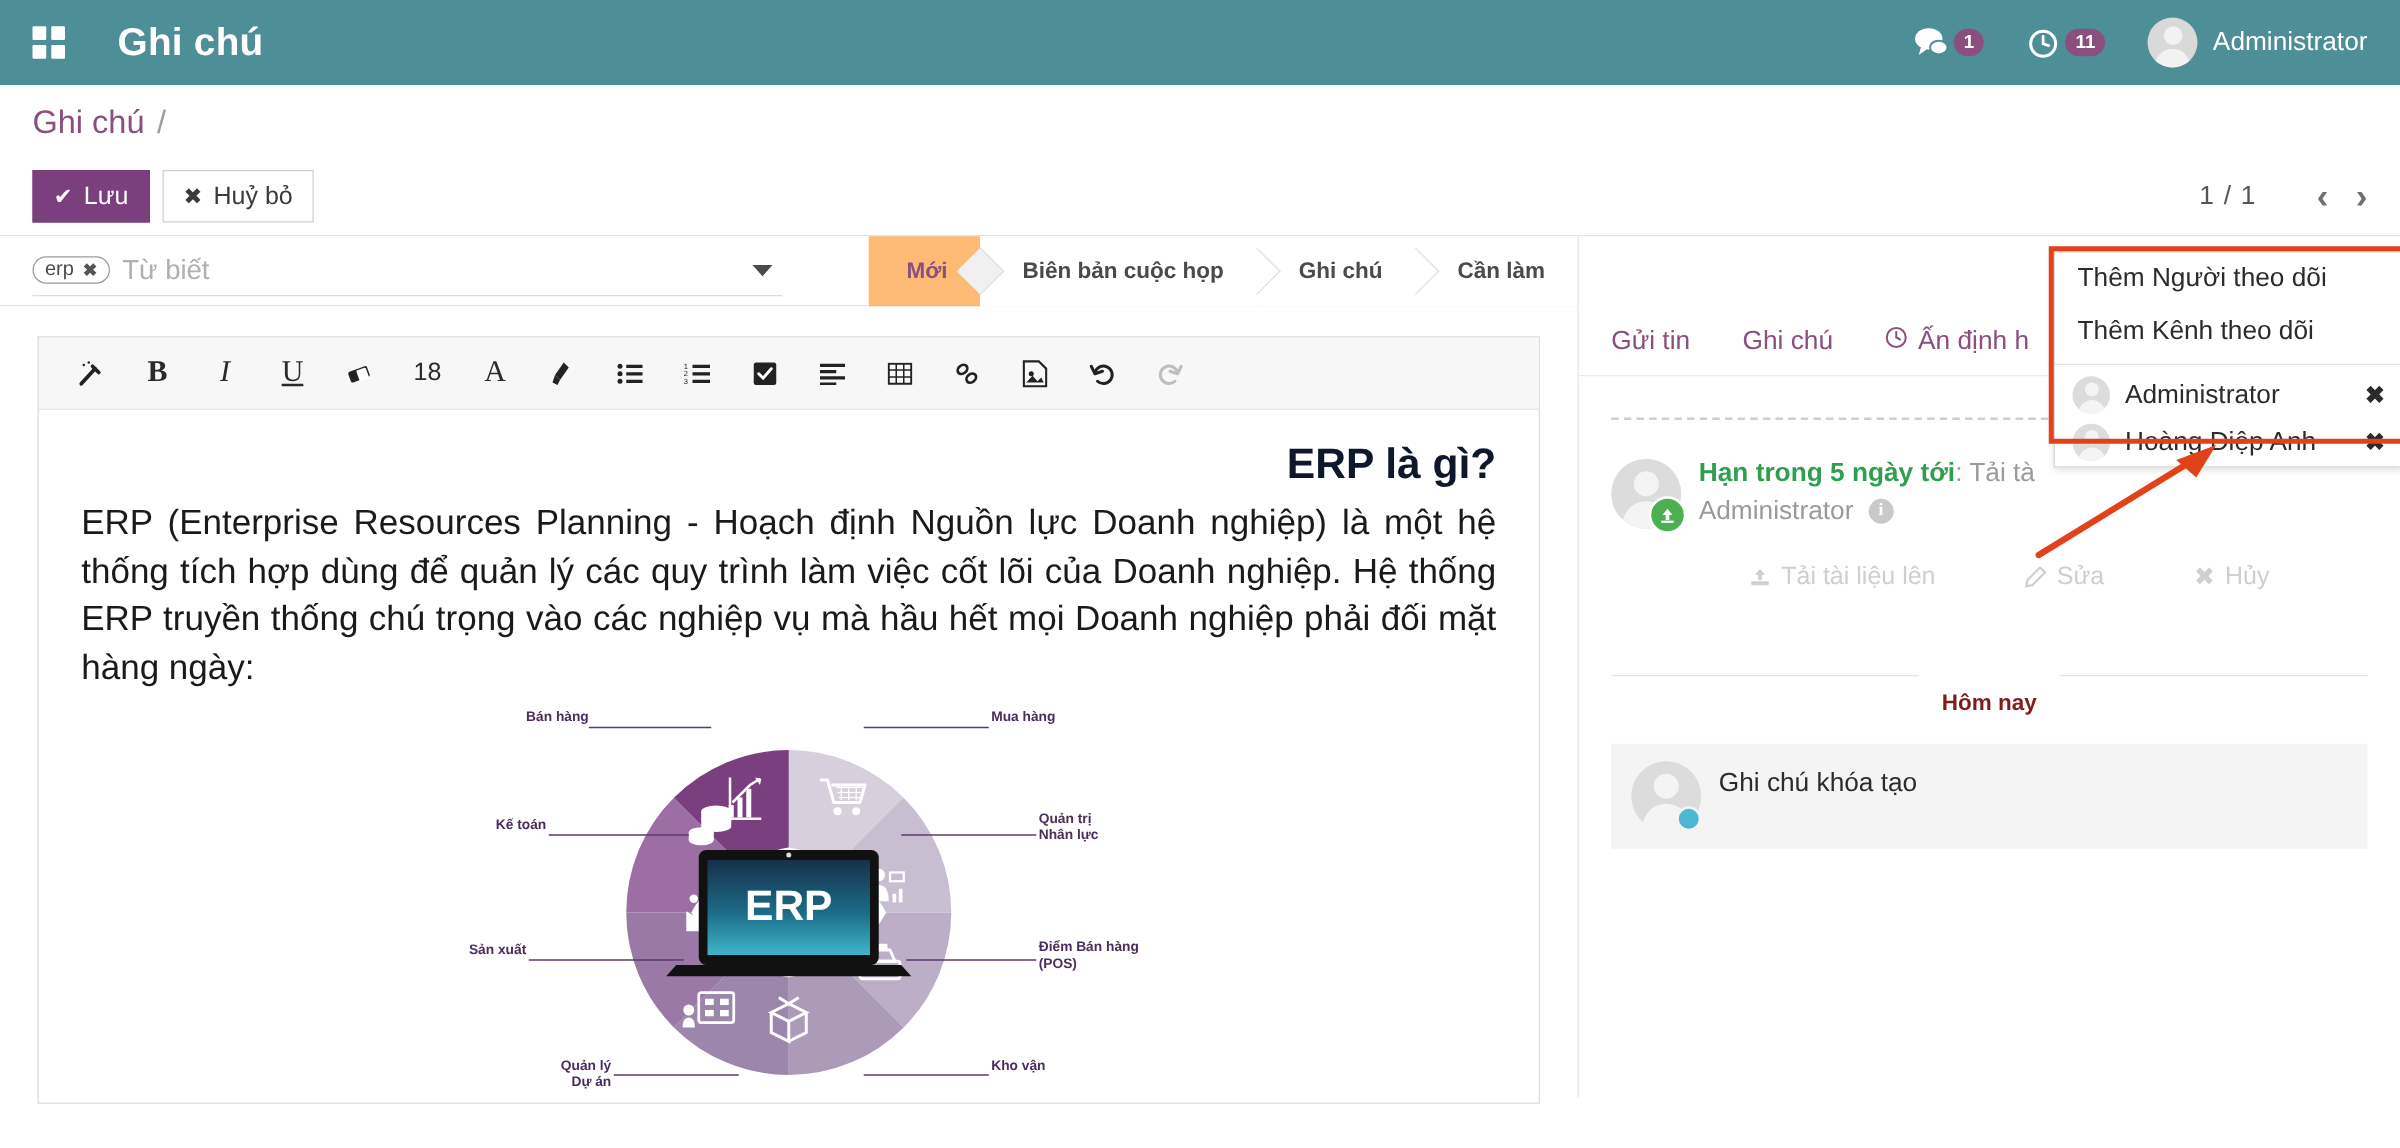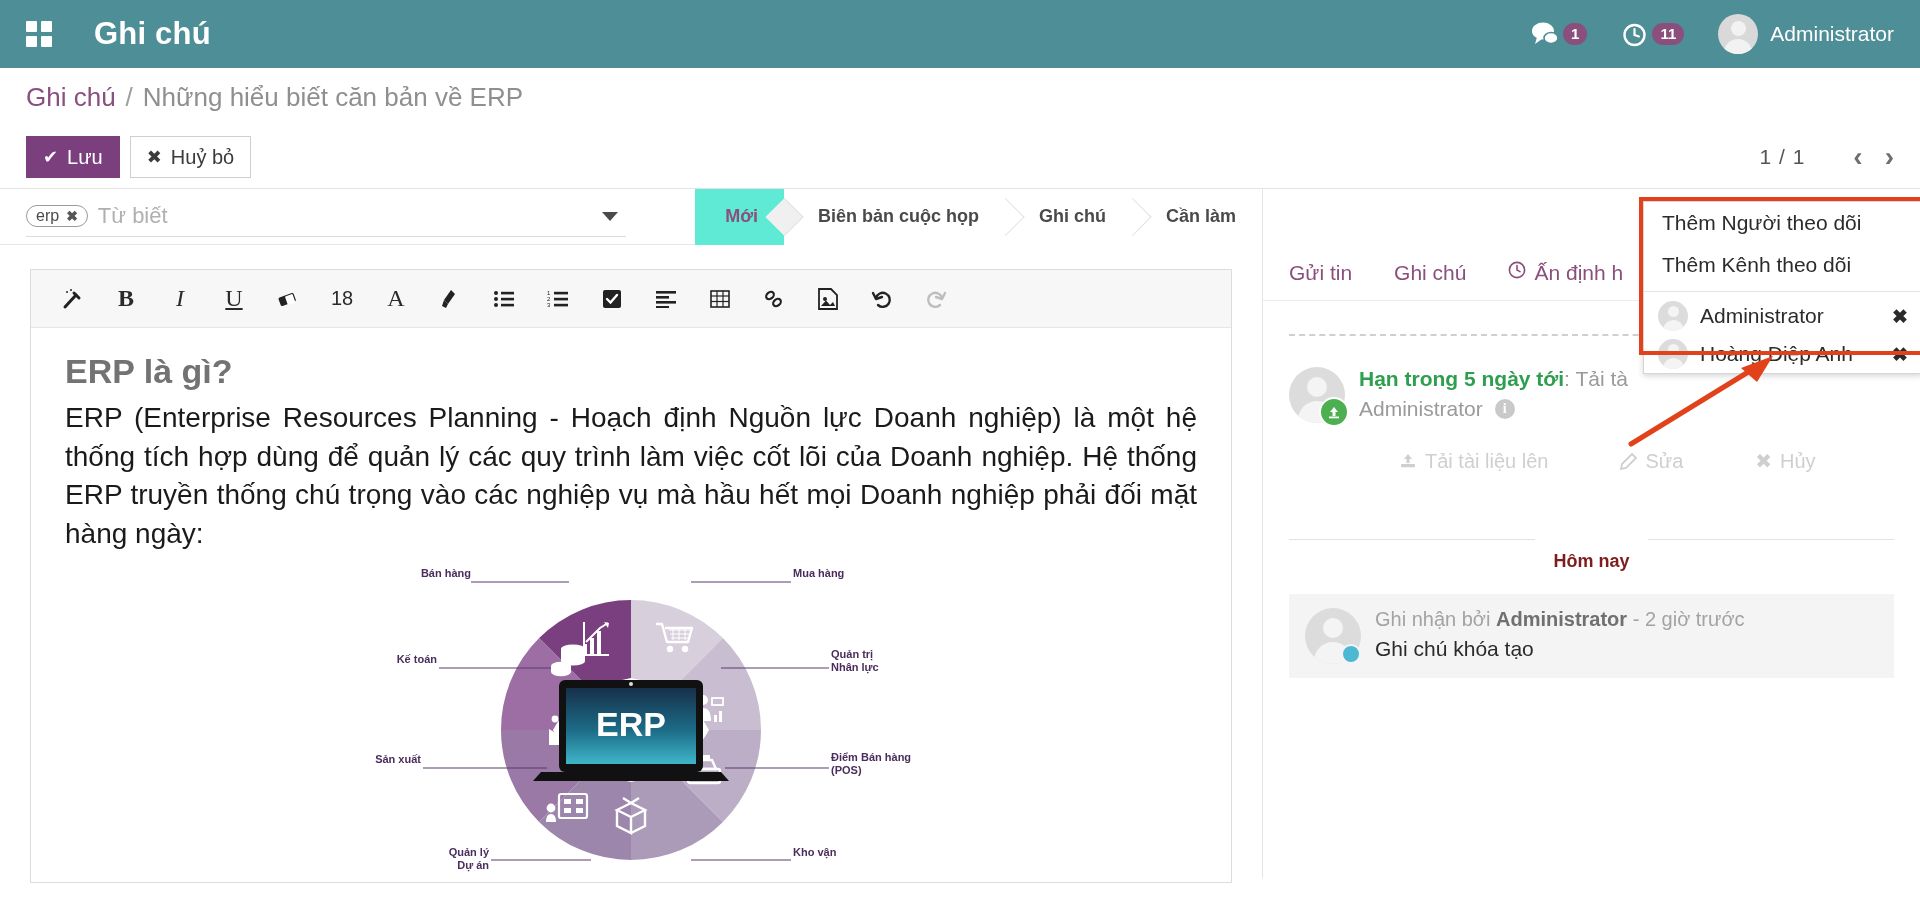--- a/index.html
+++ b/index.html
@@ -180,21 +180,21 @@
   .stage::after {
     content: "";
     position: absolute; right: -14px; top: 50%;
     width: 26px; height: 26px;
     transform: translateY(-50%) rotate(45deg);
     border-top: 1px solid #e0e0e0;
     border-right: 1px solid #e0e0e0;
     background: transparent;
     z-index: 2;
   }
-  .stage.active { background: #5eead4; color: #8a4f7d; }
+  .stage.active { background: #fdba74; color: #8a4f7d; }
   .stage.active::after { background: #f0f0f0; }
   .stage:last-child::after { display: none; }
 
   .editor-card {
     margin: 24px 30px 0 30px;
     border: 1px solid #dcdcdc;
     background: #fff;
     height: 614px;
     overflow: hidden;
   }
@@ -210,21 +210,21 @@
     display: flex; align-items: center; justify-content: center;
     font-size: 21px; color: #2b2b2b;
     cursor: pointer;
     margin-right: 8px;
   }
   .tb.dim { color: #bdbdbd; }
   .tb.serif { font-family: "Liberation Serif", serif; font-size: 24px; }
   .doc-body { padding: 24px 34px; }
   .doc-h1 {
     font-size: 34px; font-weight: bold;
-    color: #737373; margin-bottom: 8px;
+    color: #0f172a; margin-bottom: 8px; text-align: right;
   }
   .doc-p {
     font-size: 28px; line-height: 1.38;
     color: #1a1a1a;
     text-align: justify;
   }
 
   
   .diagram-wrap {
     display: flex; justify-content: center;
@@ -450,21 +450,20 @@
 
   <div class="nav-item">
     <span class="avatar-sm"></span>
     <span class="user-name">Administrator</span>
   </div>
 </div>
 
 <div class="breadcrumb-bar">
   <span class="bc-root">Ghi chú</span>
   <span class="bc-sep">/</span>
-  <span class="bc-current">Những hiểu biết căn bản về ERP</span>
 </div>
 
 <div class="action-bar">
   <div class="btn btn-primary">
     <span class="ico">✔</span>
     <span>Lưu</span>
   </div>
   <div class="btn">
     <span class="ico">✖</span>
     <span>Huỷ bỏ</span>
@@ -863,25 +862,20 @@
       <span class="day-label">Hôm nay</span>
       <span class="day-line"></span>
     </div>
 
     <div class="msg">
       <div class="av-wrap">
         <div class="avatar-lg"></div>
         <div class="msg-dot"></div>
       </div>
       <div>
-        <div class="msg-meta">
-          <span>Ghi nhận bởi</span>
-          <b>Administrator</b>
-          <span>- 2 giờ trước</span>
-        </div>
         <div class="msg-text">Ghi chú khóa tạo</div>
       </div>
     </div>
 
     <div class="follower-dd">
       <div class="dd-item">Thêm Người theo dõi</div>
       <div class="dd-item">Thêm Kênh theo dõi</div>
       <div class="dd-divider"></div>
       <div class="dd-follower">
         <span class="dd-fav"></span>

